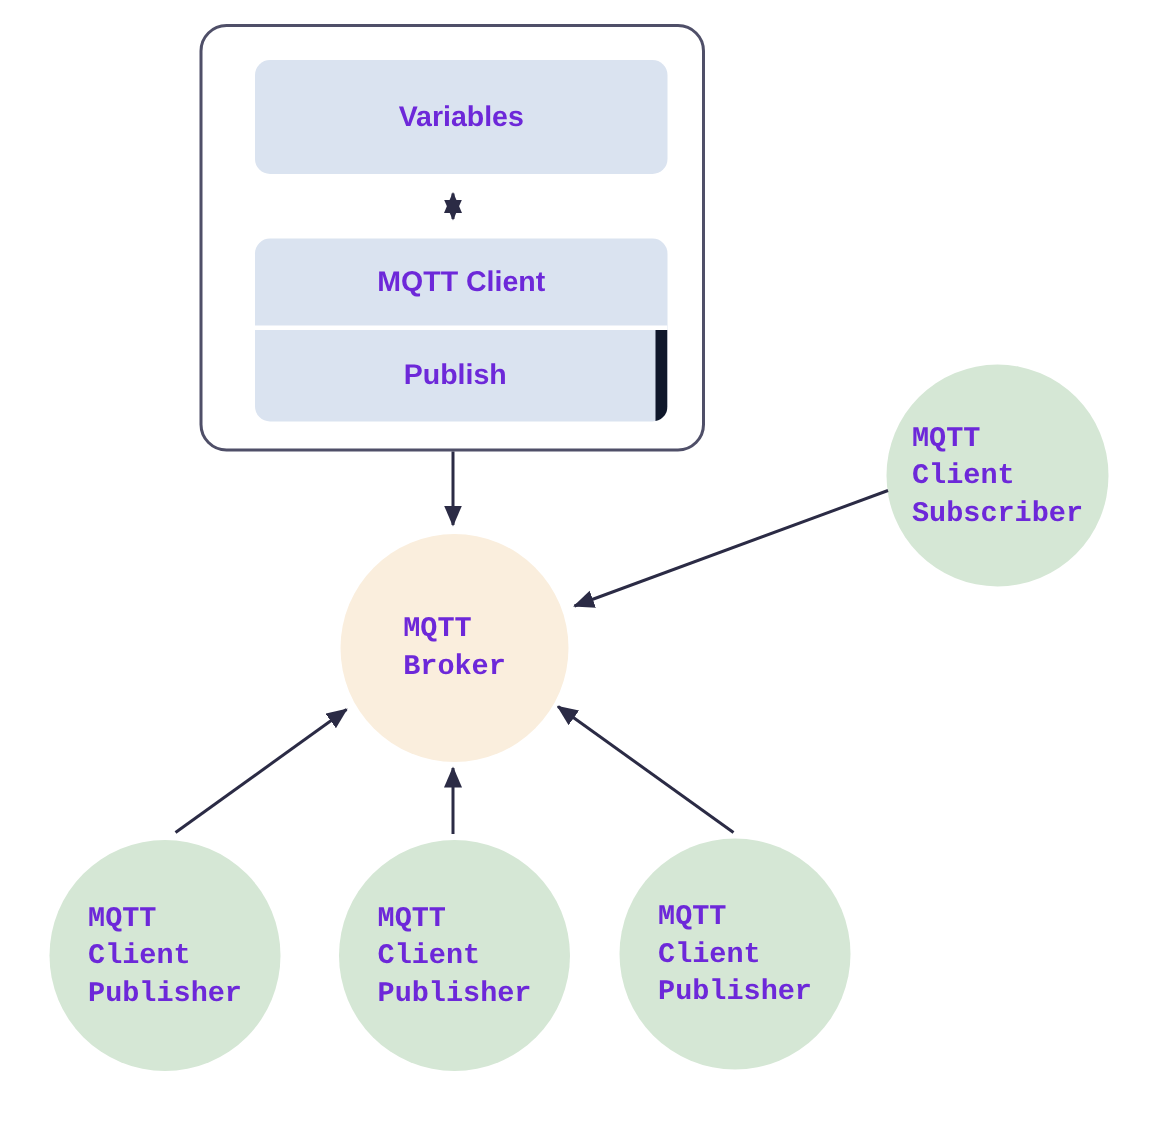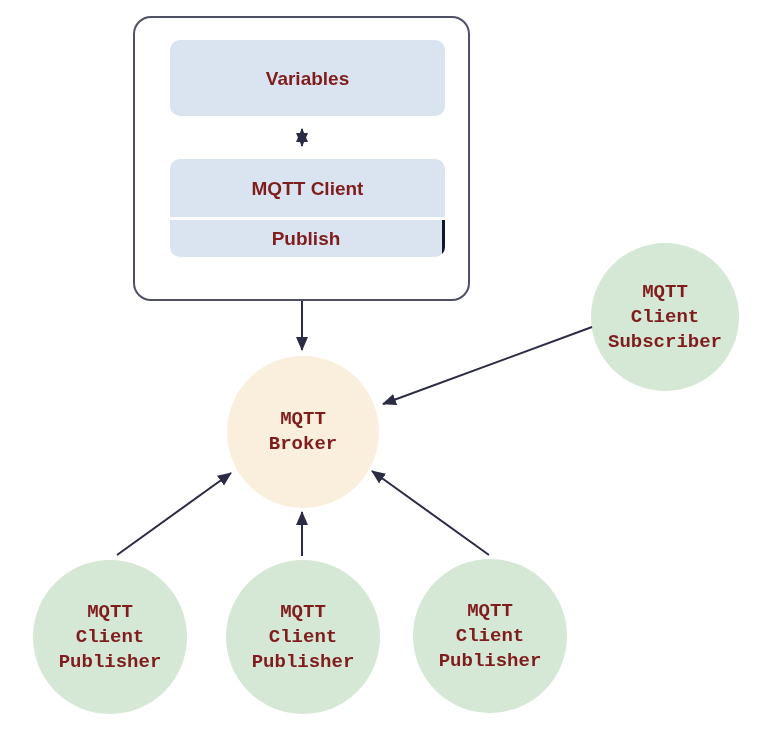--- a/index.html
+++ b/index.html
@@ -8,23 +8,23 @@
     width:783px;height:747px;
     background:#ffffff;
     font-family:"Liberation Sans", sans-serif;
     color:#26263e;
     overflow:hidden;
   }
   .label{
     font-weight:700;
     font-size:19px;
     line-height:25px;
-    text-align:center;
+    text-align:left;
     white-space:pre-line;
-    color:#7f1d1d;
+    color:#6d28d9;
   }
   
   .device-box{
     position:absolute;
     left:133px;top:16px;
     width:333px;height:281px;
     border:2px solid #4f4f68;
     border-radius:18px;
     background:#ffffff;
   }
@@ -32,40 +32,40 @@
     position:absolute;
     left:170px;top:40px;
     width:275px;height:76px;
     background:#dae3f0;
     border-radius:10px;
     display:flex;align-items:center;justify-content:center;
   }
   .client-box{
     position:absolute;
     left:170px;top:159px;
-    width:275px;height:98px;
+    width:275px;height:122px;
     background:#dae3f0;
     border-radius:10px;
     display:flex;flex-direction:column;
     overflow:hidden;
   }
   .client-header{
     height:58px;
     display:flex;align-items:center;justify-content:center;
     border-bottom:3px solid #ffffff;
   }
   .client-cells{
     flex:1;
     display:flex;
   }
   .client-cell{
     flex:1;
     display:flex;align-items:center;justify-content:center;
   }
-  .client-cell.left{border-right:3px solid #0f172a;}
+  .client-cell.left{border-right:8px solid #0f172a;}
   
   .circle{
     position:absolute;
     border-radius:50%;
     display:flex;align-items:center;justify-content:center;font-family:Liberation Mono, monospace;
   }
   .broker-circle{
     left:227px;top:356px;width:152px;height:152px;
     background:#faeedd;
   }

